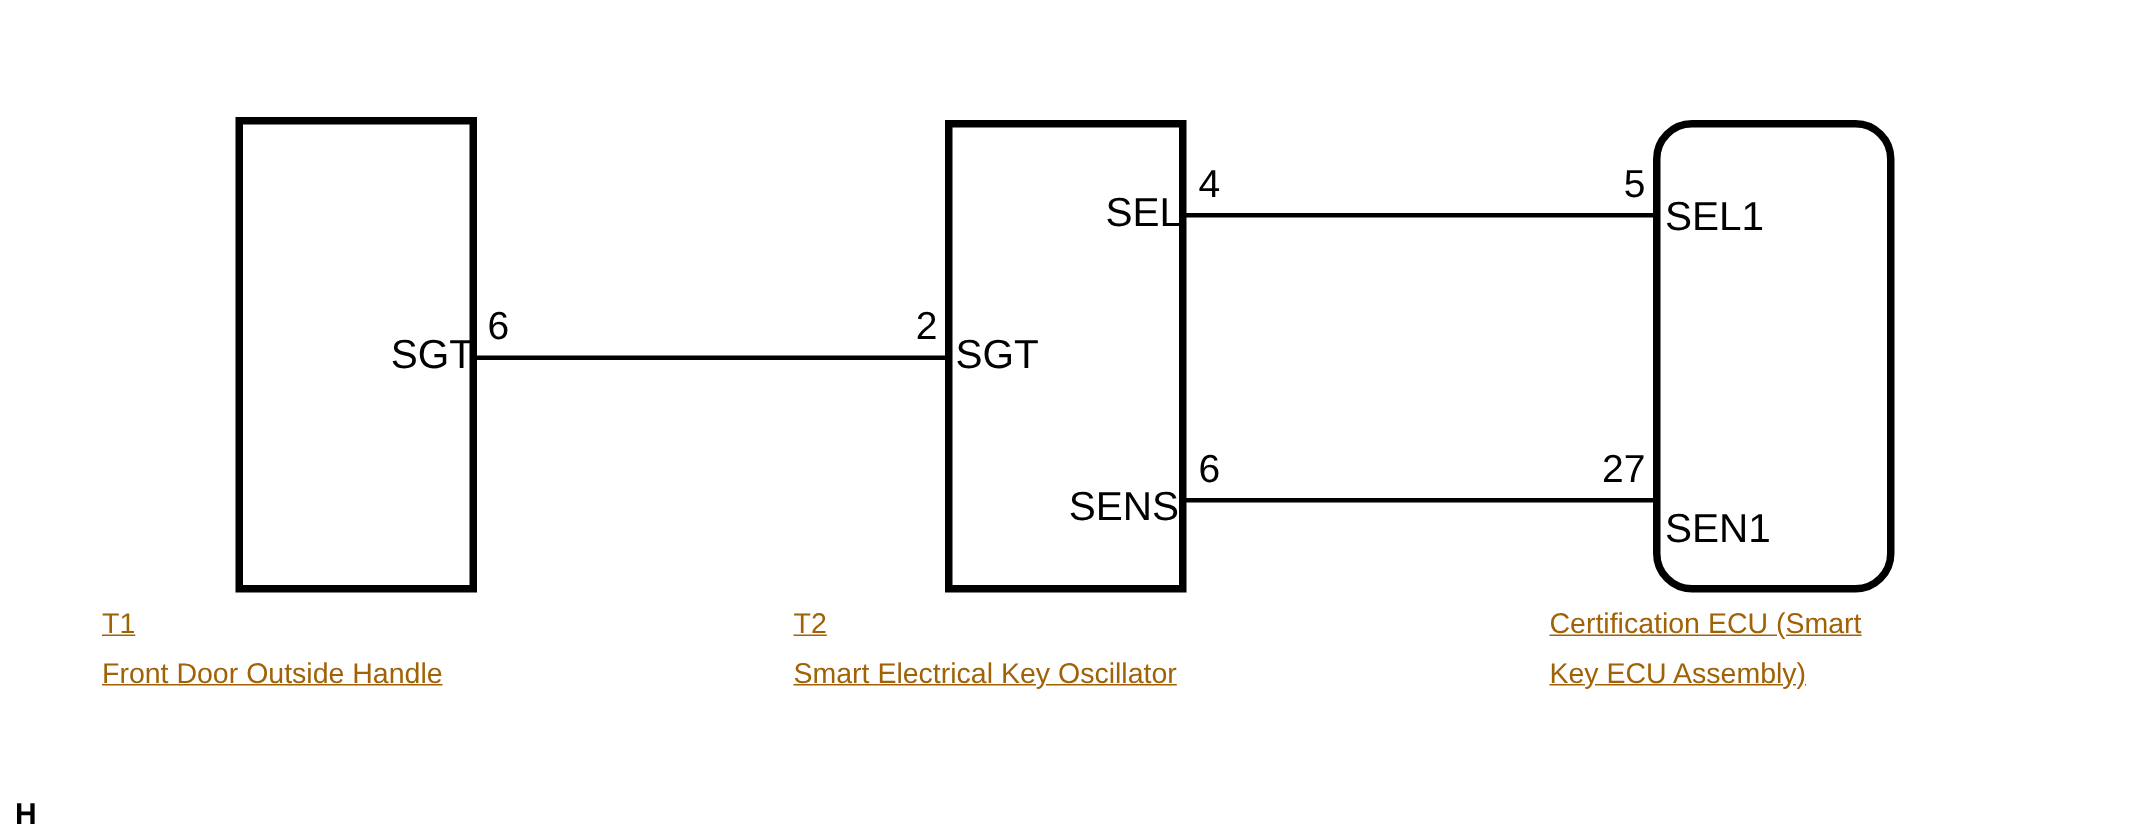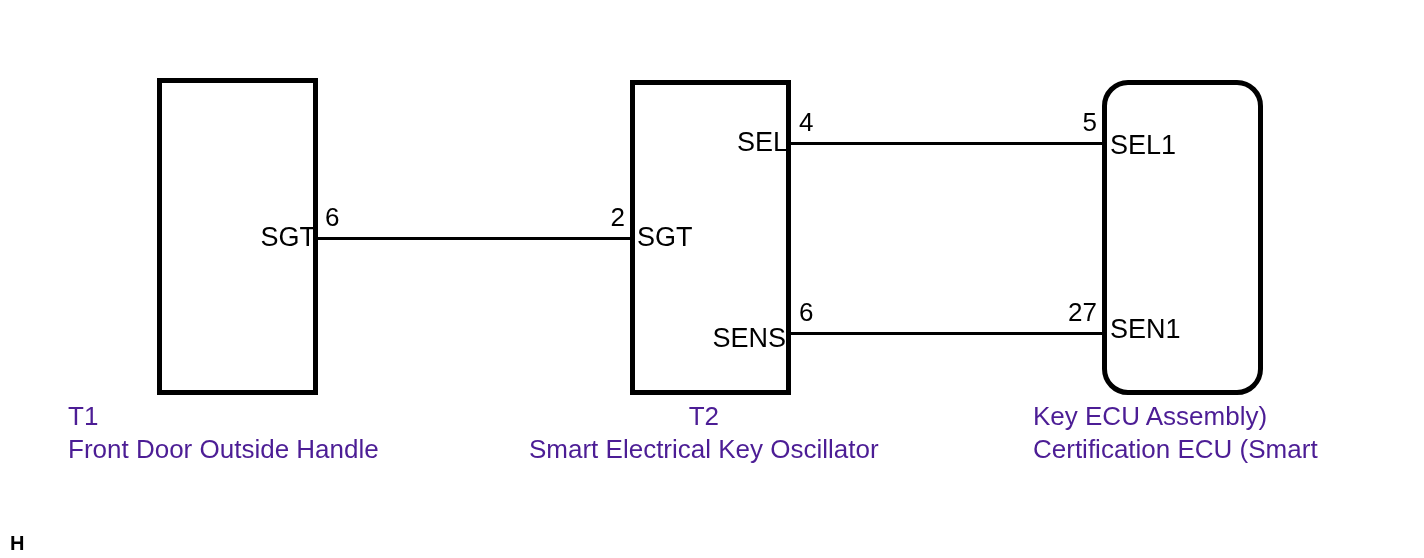--- a/index.html
+++ b/index.html
@@ -67,24 +67,25 @@
   .pin-number.num-left {
     transform: translate(0, -100%);
   }
   .pin-number.num-right {
     transform: translate(-100%, -100%);
   }
 
   
   .caption {
     position: absolute;
-    font-size: 26px;
+    font-size: 19px;
     line-height: 33px;
     white-space: nowrap;
-    color: #4c1d95;
+    color: #a16207;
+    text-decoration: underline;
   }
   .caption .caption-code {
     display: block;
   }
   .caption .caption-name-line {
     display: block;
   }
 
   
   .corner-mark {
@@ -127,32 +128,32 @@
   <div class="wire" style="left:790px; top:332px; width:314px;"></div>
 
   <div class="component-box rounded" style="left:1102px; top:80px; width:161px; height:315px;"></div>
 
   <span class="pin-number num-right" style="left:1097px; top:135px;">5</span>
 
   <span class="pin-label left-aligned" style="left:1110px; top:145px;">SEL1</span>
 
   <span class="pin-number num-right" style="left:1097px; top:325px;">27</span>
 
-  <span class="pin-label left-aligned" style="left:1110px; top:329px;">SEN1</span>
+  <span class="pin-label left-aligned" style="left:1110px; top:353px;">SEN1</span>
 
   <div class="caption" style="left:68px; top:400px;">
     <span class="caption-code">T1</span>
     <span class="caption-name-line">Front Door Outside Handle</span>
   </div>
 
-  <div class="caption" style="left:529px; top:400px;text-align:center;">
+  <div class="caption" style="left:529px; top:400px;">
     <span class="caption-code">T2</span>
     <span class="caption-name-line">Smart Electrical Key Oscillator</span>
   </div>
 
   <div class="caption" style="left:1033px; top:400px;">
+    <span class="caption-name-line">Certification ECU (Smart</span>
     <span class="caption-name-line">Key ECU Assembly)</span>
-    <span class="caption-name-line">Certification ECU (Smart</span>
   </div>
 
   <span class="corner-mark" style="left:10px; top:533px;">H</span>
 
 </div>
 
 </body></html>

